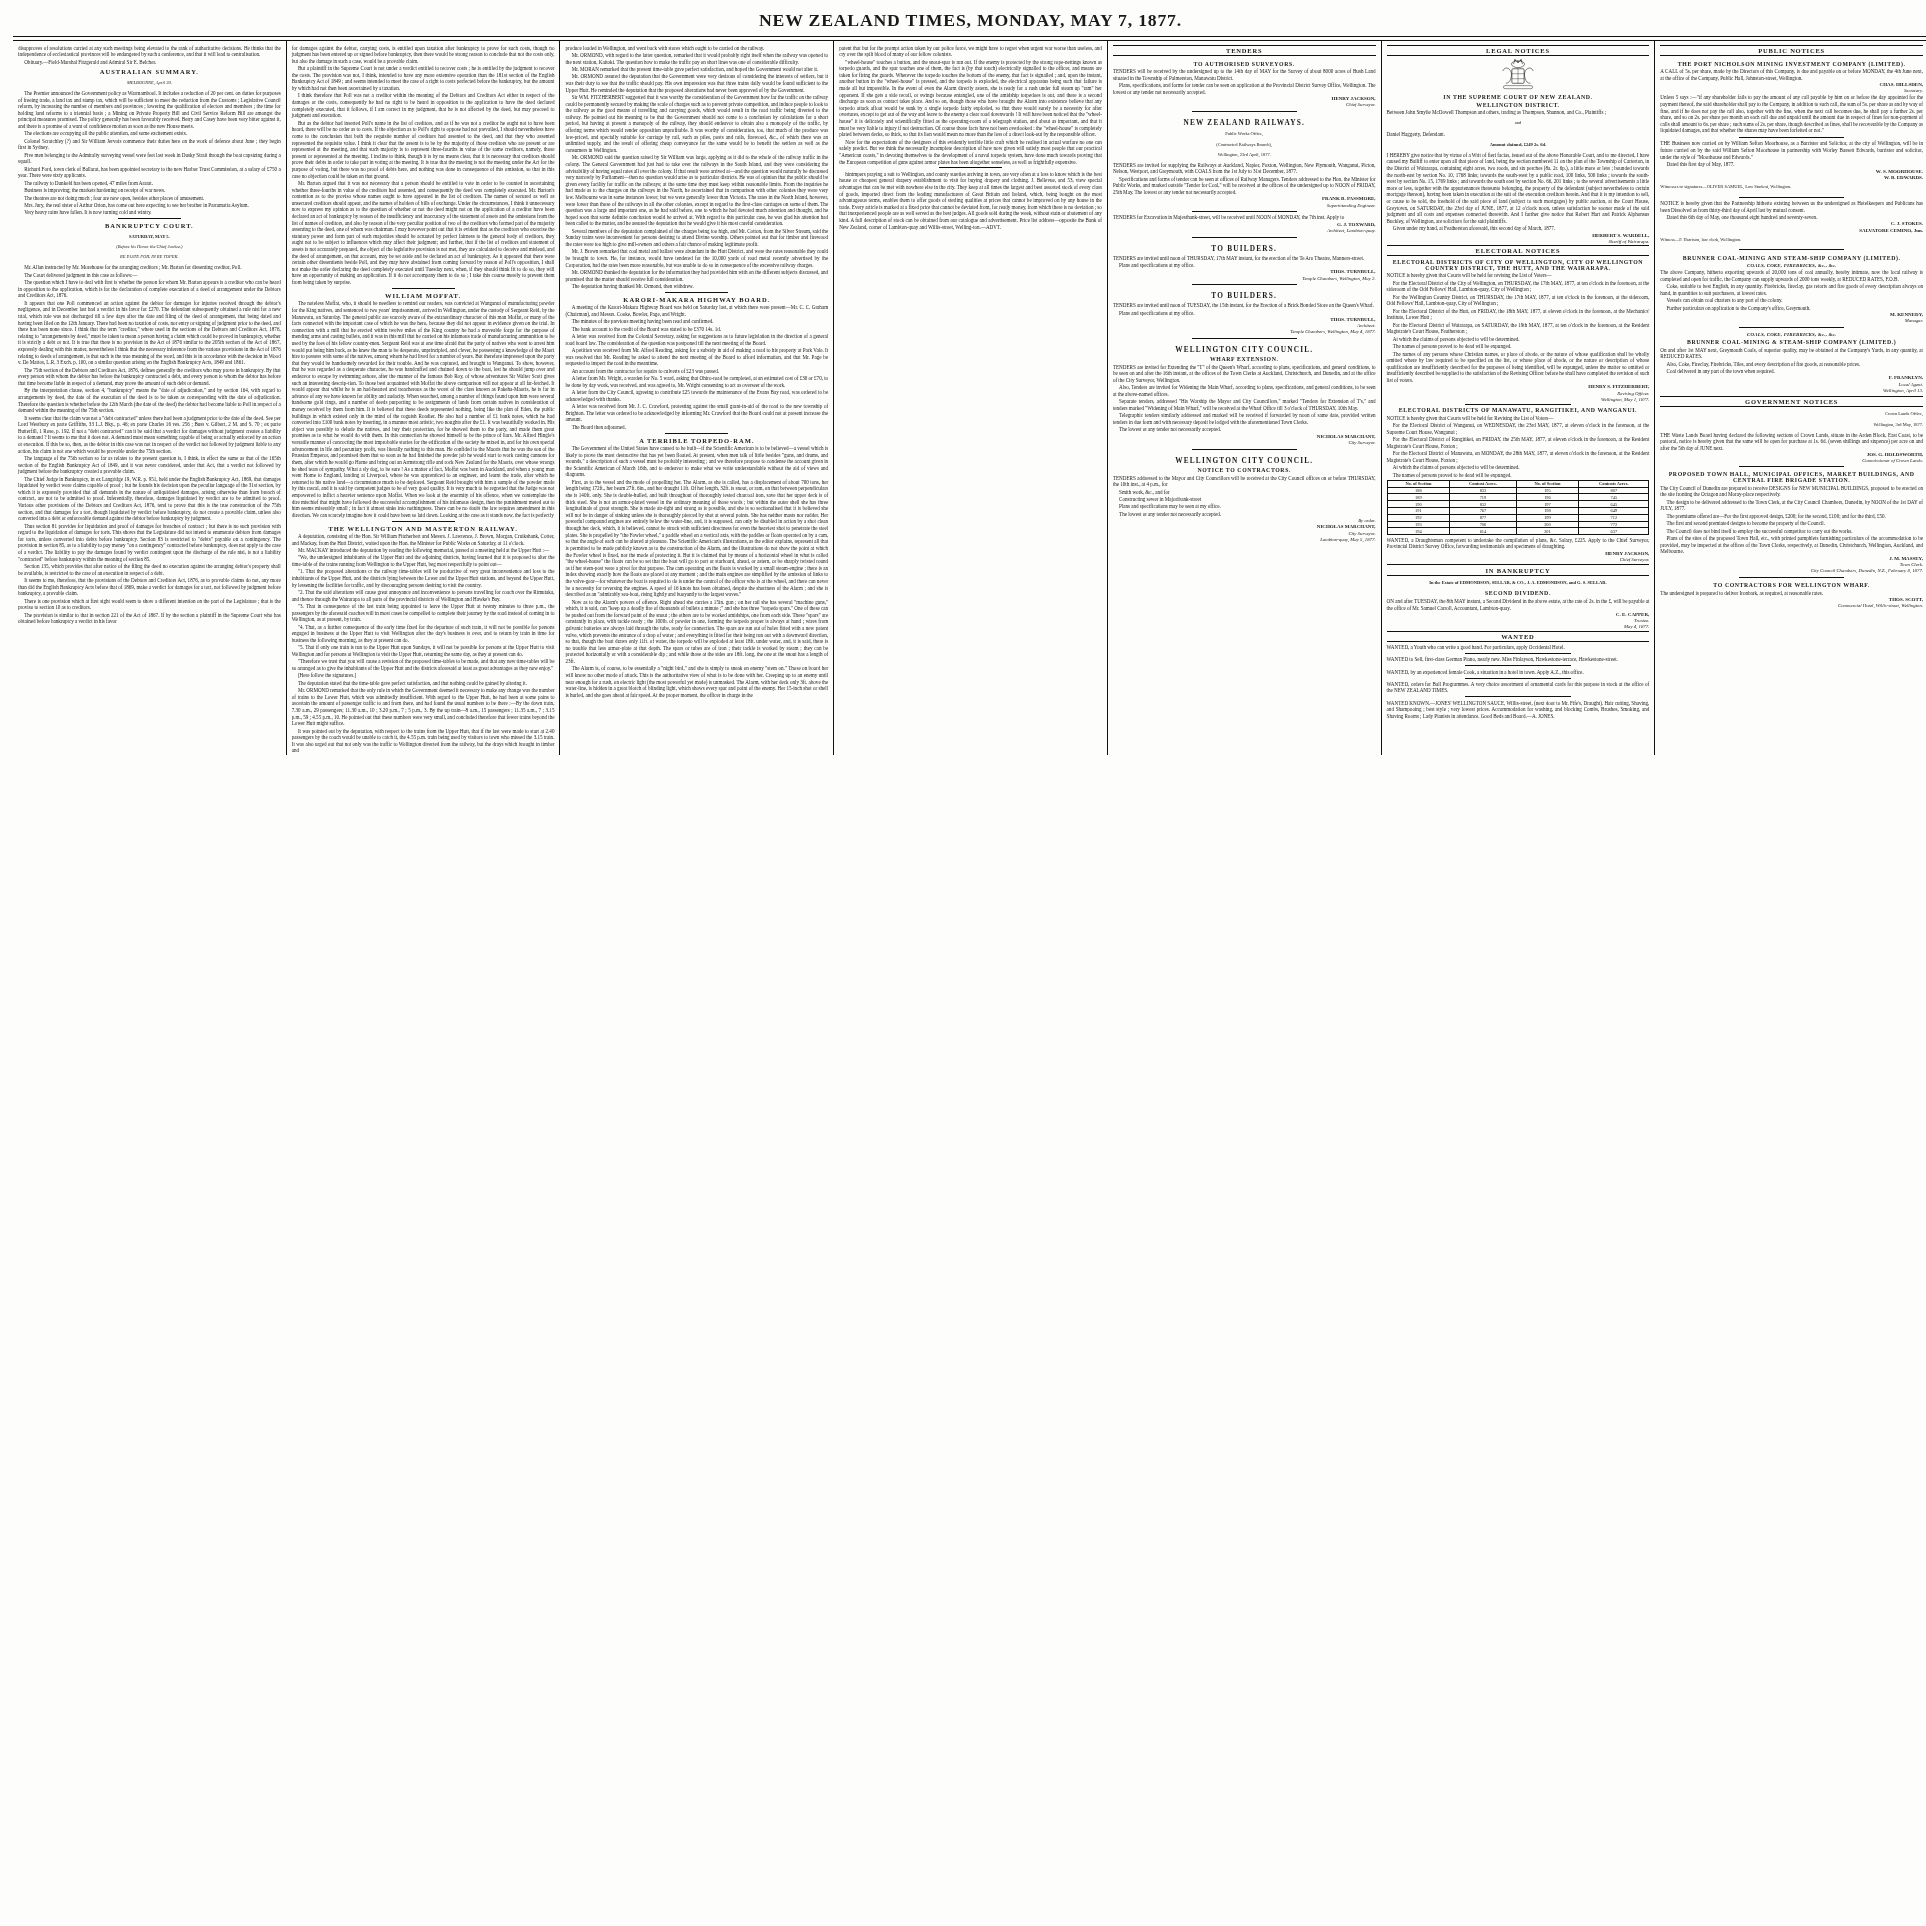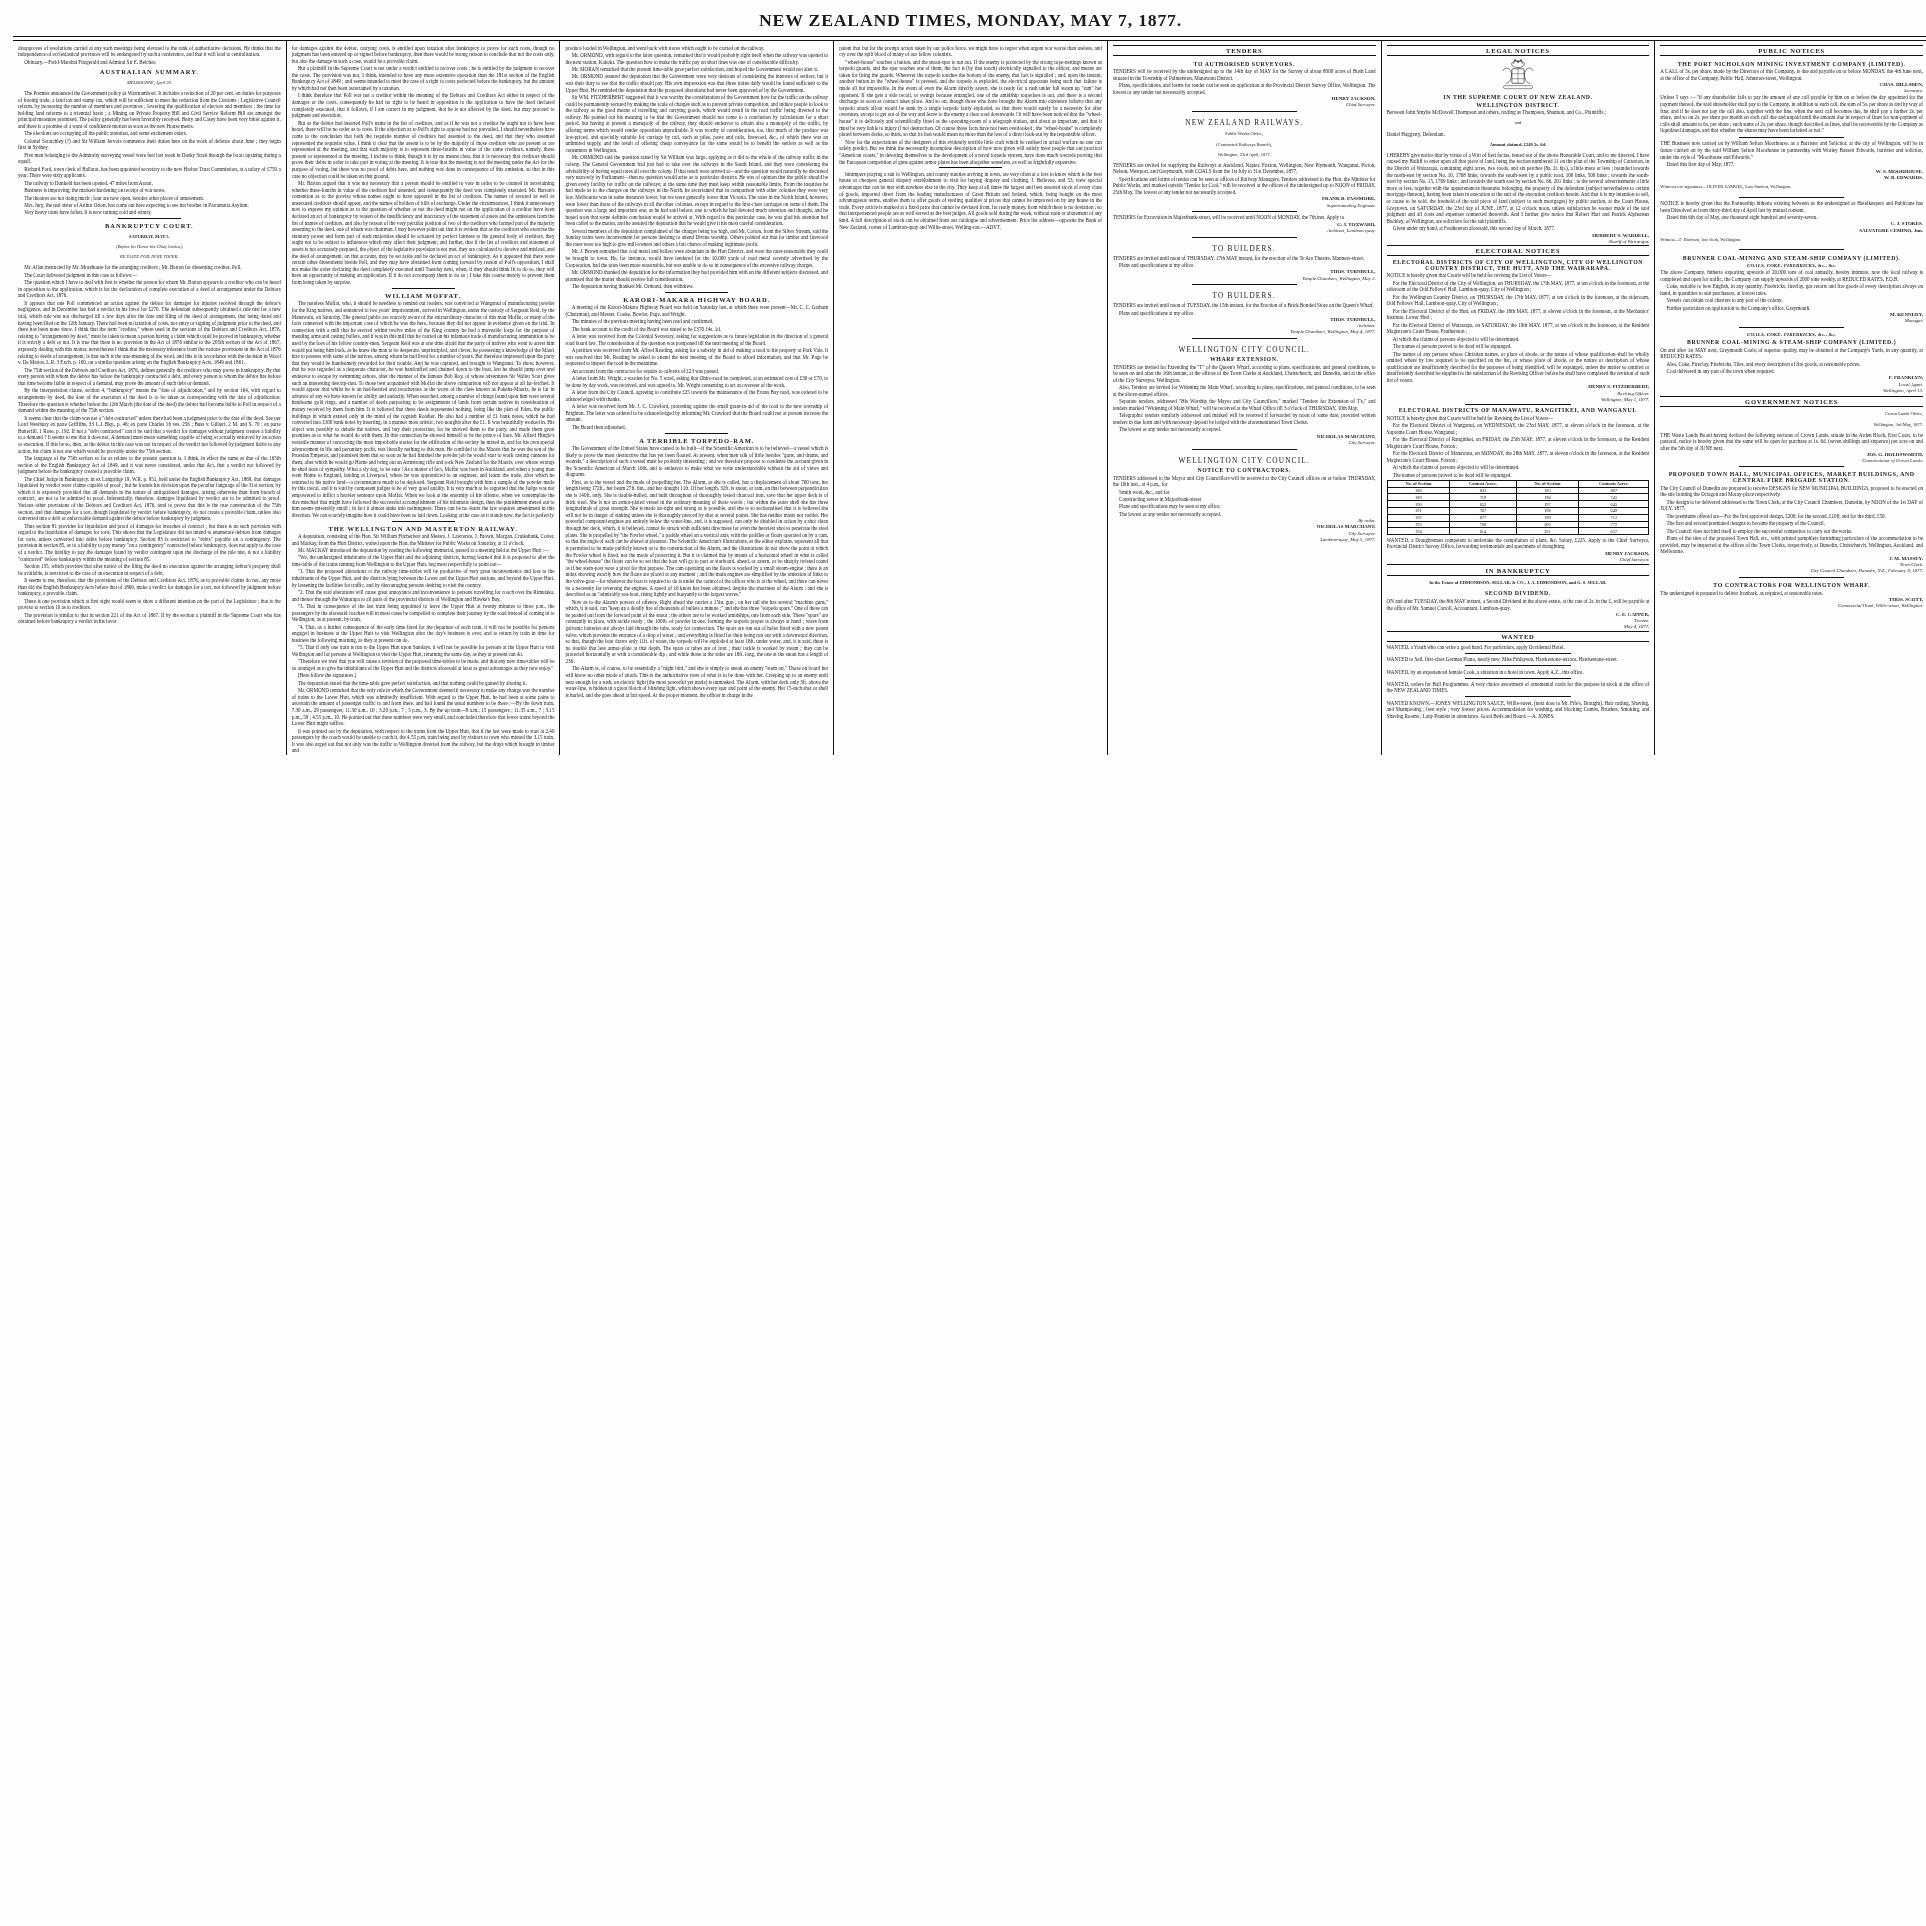--- a/index.html
+++ b/index.html
@@ -67,21 +67,21 @@
   h4.minihead{
     font-size:4.9px;
     font-weight:bold;
     text-align:center;
     margin:1.9px 0 1.2px 0;
     font-style:italic;
     letter-spacing:0.2px;
   }
   h2.adhead{
     font-size:7.3px;
-    font-weight:normal;
+    font-weight:bold;
     letter-spacing:1.2px;
     text-align:center;
     margin:3.9px 0 1.9px 0;
     text-transform:uppercase;
   }
   h3.adsub{
     font-size:5.8px;
     font-weight:bold;
     letter-spacing:0.6px;
     text-align:center;

